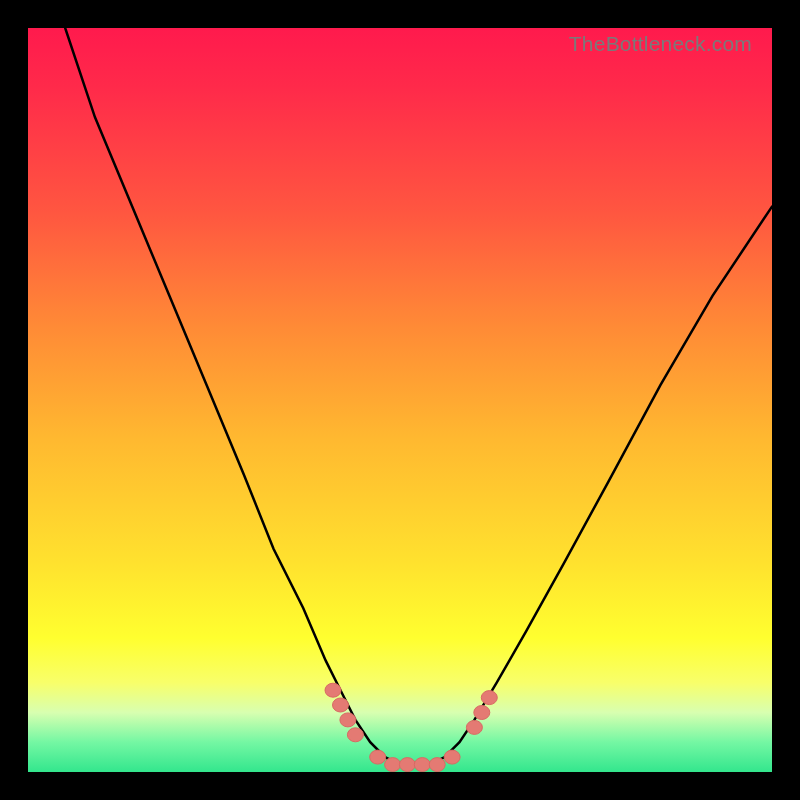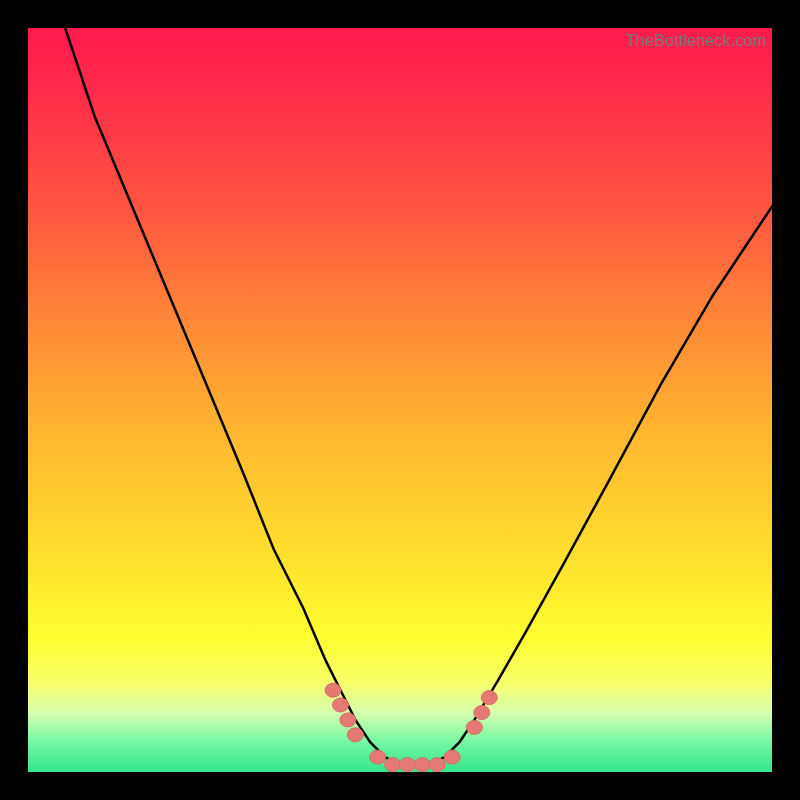--- a/index.html
+++ b/index.html
@@ -32,23 +32,23 @@
       #ffe22e 72%,
       #ffff2f 82%,
       #f8ff6a 88%,
       #d8ffb0 92%,
       #74f7a3 96%,
       #33e68d 100%);
   }
   .watermark {
     position: absolute;
     top: 4px;
-    right: 6px;
+    right: 20px;
     color: #7a7a7a;
-    font-size: 16px;
+    font-size: 21px;
     font-weight: 400;
     letter-spacing: 0.2px;
     user-select: none;
     font-family: Arial, Helvetica, sans-serif;
     margin-left: 18px;
   }
   svg.curve {
     position: absolute;
     left: 0; top: 0;
     width: 744px; height: 744px;

